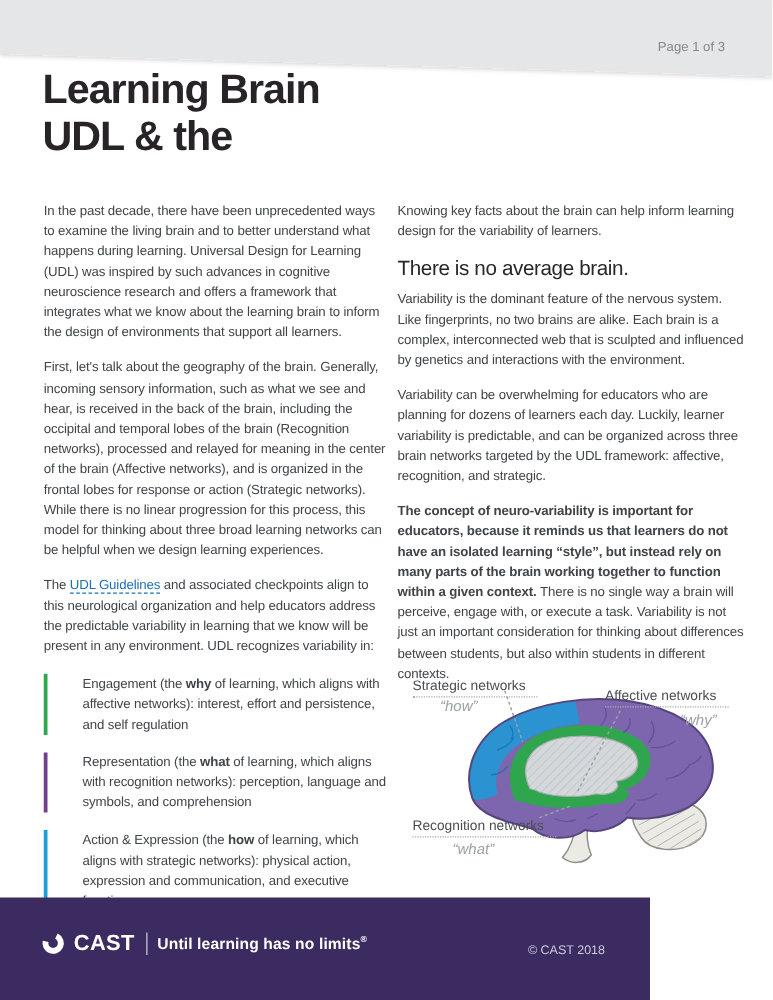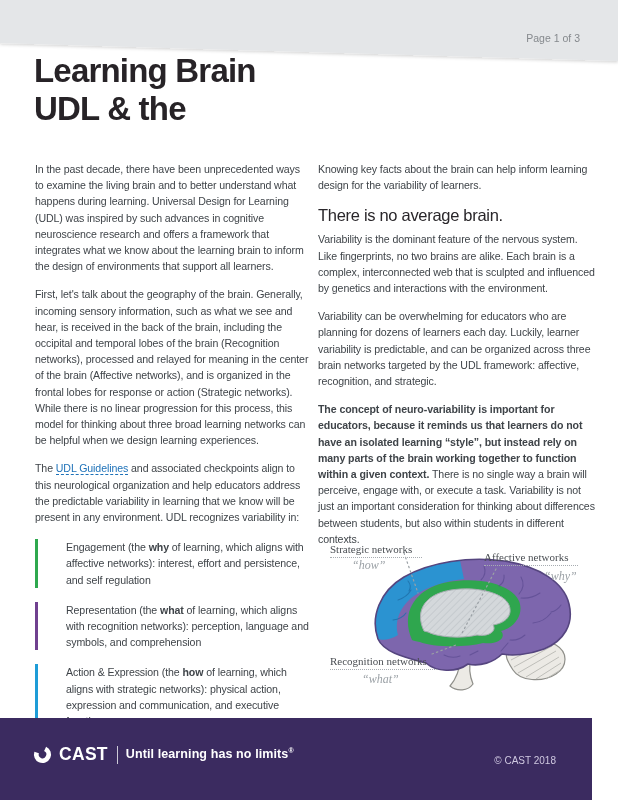--- a/index.html
+++ b/index.html
@@ -23,29 +23,29 @@
   
   .col { position:absolute; top:161px; font-size:10.6px; line-height:16.2px; letter-spacing:-0.1px; }
   .col-left  { left:35px;  width:276px; }
   .col-right { left:318px; width:278px; }
   .col p { margin:0 0 12px 0; }
   .b { font-weight:bold; }
   .link { color:#1d71b8; border-bottom:1px dashed #1d71b8; text-decoration:none; cursor:pointer; }
   .bullet { border-left:3px solid #2ea84e; padding-left:28px; margin:14px 0 14px 0; }
   .rc-heading { font-size:16.5px; line-height:20px; font-weight:normal; color:#29262a; margin:9px 0 6px 0; letter-spacing:-0.3px; }
   
-  .diagram { position:absolute; left:318px; top:543px; width:287px; height:160px;font-family:Liberation Serif, serif; }
+  .diagram { position:absolute; left:318px; top:543px; width:287px; height:160px; }
   .diagram svg { position:absolute; left:0; top:0; }
   .diagram-label {
     position:absolute; font-size:11px; color:#4a4e53;
     border-bottom:1.5px dotted #a7acb1; padding:0 10px 2px 0; white-space:nowrap;
   }
   .diagram-sub { position:absolute; font-style:italic; color:#9ba1a6; font-size:12px; white-space:nowrap; }
   
-  .footer { position:absolute; left:0; top:718px; width:592px; height:82px; background:#3b2b60; }
+  .footer { position:absolute; left:0; top:718px; width:520px; height:82px; background:#3b2b60; }
   .footer-brand { position:absolute; left:33px; top:26px; display:flex; align-items:center; }
   .cast-name { color:#ffffff; font-weight:bold; font-size:17.5px; letter-spacing:0.3px; margin-left:7px; }
   .footer-divider { width:1px; height:18px; background:rgba(255,255,255,0.75); margin:0 8px 0 9px; }
   .footer-tagline { color:#ffffff; font-weight:bold; font-size:12.5px; letter-spacing:0.1px; }
   .sup { vertical-align:super; font-size:7px; }
   .footer-copyright { position:absolute; right:36px; top:37px; font-size:10px; color:#cfc8e0; }
 </style>
 </head>
 <body>
 

